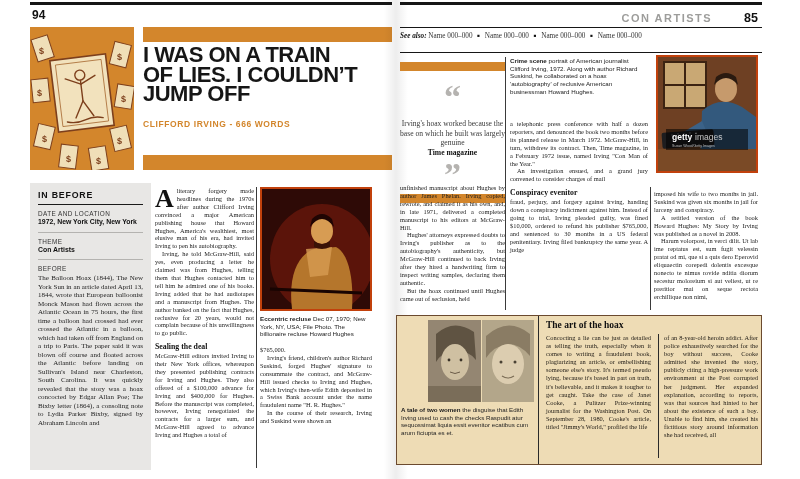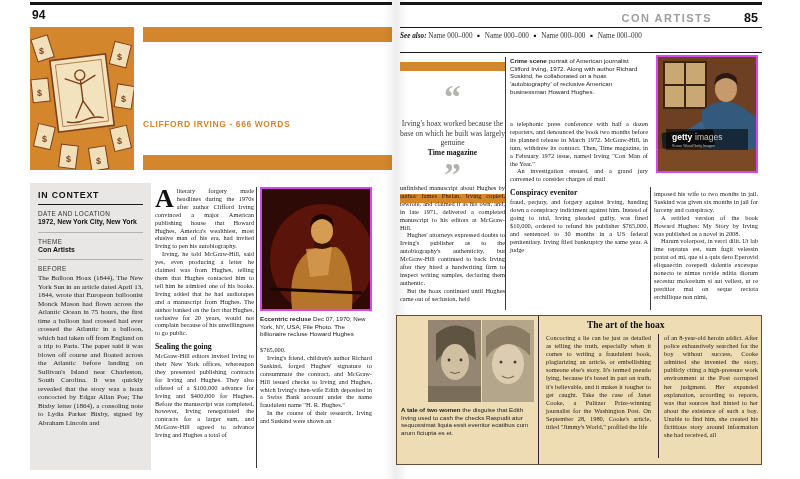--- a/index.html
+++ b/index.html
@@ -35,21 +35,21 @@
   
   .bcol{font-size:6.4px;line-height:7.9px;text-align:justify;}
   .bcol p{margin:0;}
   .bcol p.ind{text-indent:7px;}
   .dropcap{float:left;font-size:26px;line-height:21px;font-weight:bold;color:#111;
            margin:1px 3px 0 0;font-family:"Liberation Serif",serif;}
   .subhead{font-size:7.8px;font-weight:bold;margin:6px 0 1px 0;color:#111;}
   .vdiv{width:1px;background:#3a3a3a;}
 
   
-  .photo{box-sizing:border-box;border:2px solid #d946ef;overflow:hidden;background:#2e0a06;}
+  .photo{box-sizing:border-box;border:2px solid #c2410c;overflow:hidden;background:#2e0a06;}
   .cap{font-family:"Liberation Sans",sans-serif;font-size:6.2px;line-height:7.7px;color:#222;
        text-align:left;}
   .cap b{font-weight:bold;}
 
   
   .seealso{font-size:7.2px;color:#333;}
   .sa-label{font-weight:bold;font-style:italic;color:#111;}
   .sq{font-size:4.5px;vertical-align:1.5px;margin:0 3px;color:#111;}
 
   
@@ -107,40 +107,45 @@
           <line x1="0" y1="-9" x2="15" y2="-16"></line>
           <line x1="0" y1="8" x2="-9" y2="24"></line>
           <line x1="0" y1="8" x2="9" y2="24"></line>
           <path d="M-18,27 q9,3 18,0 q9,-3 18,0"></path>
         </g>
       </g>
     </svg>
   </div>
 
   <div class="abs obar" style="left:143px;top:27px;width:249px;height:15px;"></div>
+  <div class="abs title" style="left:143px;top:45px;width:252px;">
+    <div>I WAS ON A TRAIN</div>
+    <div>OF LIES. I COULDN’T</div>
+    <div>JUMP OFF</div>
+  </div>
   <div class="abs subtitle" style="left:143px;top:119px;">CLIFFORD IRVING - 666 WORDS</div>
   <div class="abs obar" style="left:143px;top:155px;width:249px;height:15px;"></div>
 
   <div class="abs sidebar" style="left:30px;top:183px;width:121px;height:287px;">
-    <div class="sb-head">IN CONTEXT</div>
+    <div class="sb-head">IN BEFORE</div>
     <div class="sb-rule"></div>
     <div class="sb-label">DATE AND LOCATION</div>
     <div class="sb-value">1972, New York City, New York</div>
     <div class="sb-rule2"></div>
     <div class="sb-label">THEME</div>
     <div class="sb-value">Con Artists</div>
     <div class="sb-rule2"></div>
     <div class="sb-label">BEFORE</div>
     <div class="sb-body">The Balloon Hoax (1844), The New York Sun in an article dated April 13, 1844, wrote that European balloonist Monck Mason had flown across the Atlantic Ocean in 75 hours, the first time a balloon had crossed had ever crossed the Atlantic in a balloon, which had taken off from England on a trip to Paris. The paper said it was blown off course and floated across the Atlantic before landing on Sullivan's Island near Charleston, South Carolina. It was quickly revealed that the story was a hoax concocted by Edgar Allan Poe; The Bixby letter (1864), a consoling note to Lydia Parker Bixby, signed by Abraham Lincoln and</div>
   </div>
 
   <div class="abs bcol" style="left:155px;top:187px;width:99px;">
     <p><span class="dropcap">A</span><span>literary forgery made headlines during the 1970s after author Clifford Irving convinced a major American publishing house that Howard Hughes, America's wealthiest, most elusive man of his era, had invited Irving to pen his autobiography.</span></p>
     <p class="ind">Irving, he told McGraw-Hill, said yes, even producing a letter he claimed was from Hughes, telling them that Hughes contacted him to tell him he admired one of his books. Irving added that he had audiotapes and a manuscript from Hughes. The author banked on the fact that Hughes, reclusive for 20 years, would not complain because of his unwillingness to go public.</p>
-    <h3 class="subhead">Sealing the going</h3>
+    <h3 class="subhead">Sealing the deal</h3>
     <p>McGraw-Hill editors invited Irving to their New York offices, whereupon they presented publishing contracts for Irving and Hughes. They also offered of a $100,000 advance for Irving and $400,000 for Hughes. Before the manuscript was completed, however, Irving renegotiated the contracts for a larger sum, and McGraw-Hill agreed to advance Irving and Hughes a total of</p>
   </div>
 
   <div class="abs vdiv" style="left:256px;top:187px;height:281px;"></div>
 
   <div class="abs photo" style="left:260px;top:187px;width:112px;height:124px;">
     <svg width="108" height="120" viewBox="0 0 108 120">
       <rect width="108" height="120" fill="#2e0a06"></rect>
       <ellipse cx="60" cy="70" rx="52" ry="55" fill="#5b140a"></ellipse>
       <path d="M30,120 C26,86 36,66 52,60 L74,58 C86,64 92,88 90,120 Z" fill="#b5762c"></path>
@@ -265,19 +270,19 @@
             <circle cx="73" cy="42" r="1.5"></circle>
             <circle cx="87" cy="42" r="1.5"></circle>
           </g>
         <path d="M74,56 Q80,60 86,56" stroke="#7a6c55" stroke-width="1.2" fill="none"></path>
       </svg>
     </div>
     <div class="abs cap" style="left:4px;top:90px;width:132px;">
       <b>A tale of two women</b><span> the disguise that Edith Irving used to cash the checks Raspudit atur sequossimat liquia essit evenitor ecatibus cum arum ficiupta es et.</span>
     </div>
     <div class="abs vdiv" style="left:141px;top:0;height:148px;"></div>
-    <div class="abs hoax-title" style="left:149px;top:4px;margin-left:41px;">The art of the hoax</div>
+    <div class="abs hoax-title" style="left:149px;top:4px;">The art of the hoax</div>
     <div class="abs hoax-body" style="left:149px;top:18px;width:105px;">Concocting a lie can be just as detailed as telling the truth, especially when it comes to writing a fraudulent book, plagiarizing an article, or embellishing someone else's story. It's termed pseudo lying, because it's based in part on truth, it's believable, and it makes it tougher to get caught. Take the case of Janet Cooke, a Pulitzer Prize-winning journalist for the Washington Post. On September 28, 1980, Cooke's article, titled "Jimmy's World," profiled the life</div>
     <div class="abs vdiv" style="left:261px;top:18px;height:124px;"></div>
     <div class="abs hoax-body" style="left:267px;top:18px;width:94px;">of an 8-year-old heroin addict. After police exhaustively searched for the boy without success, Cooke admitted she invented the story, publicly citing a high-pressure work environment at the Post corrupted her judgment. Her expanded explanation, according to reports, was that sources had hinted to her about the existence of such a boy. Unable to find him, she created his fictitious story around information she had received, all</div>
   </div>
 
 </div>
 
 </body></html>

